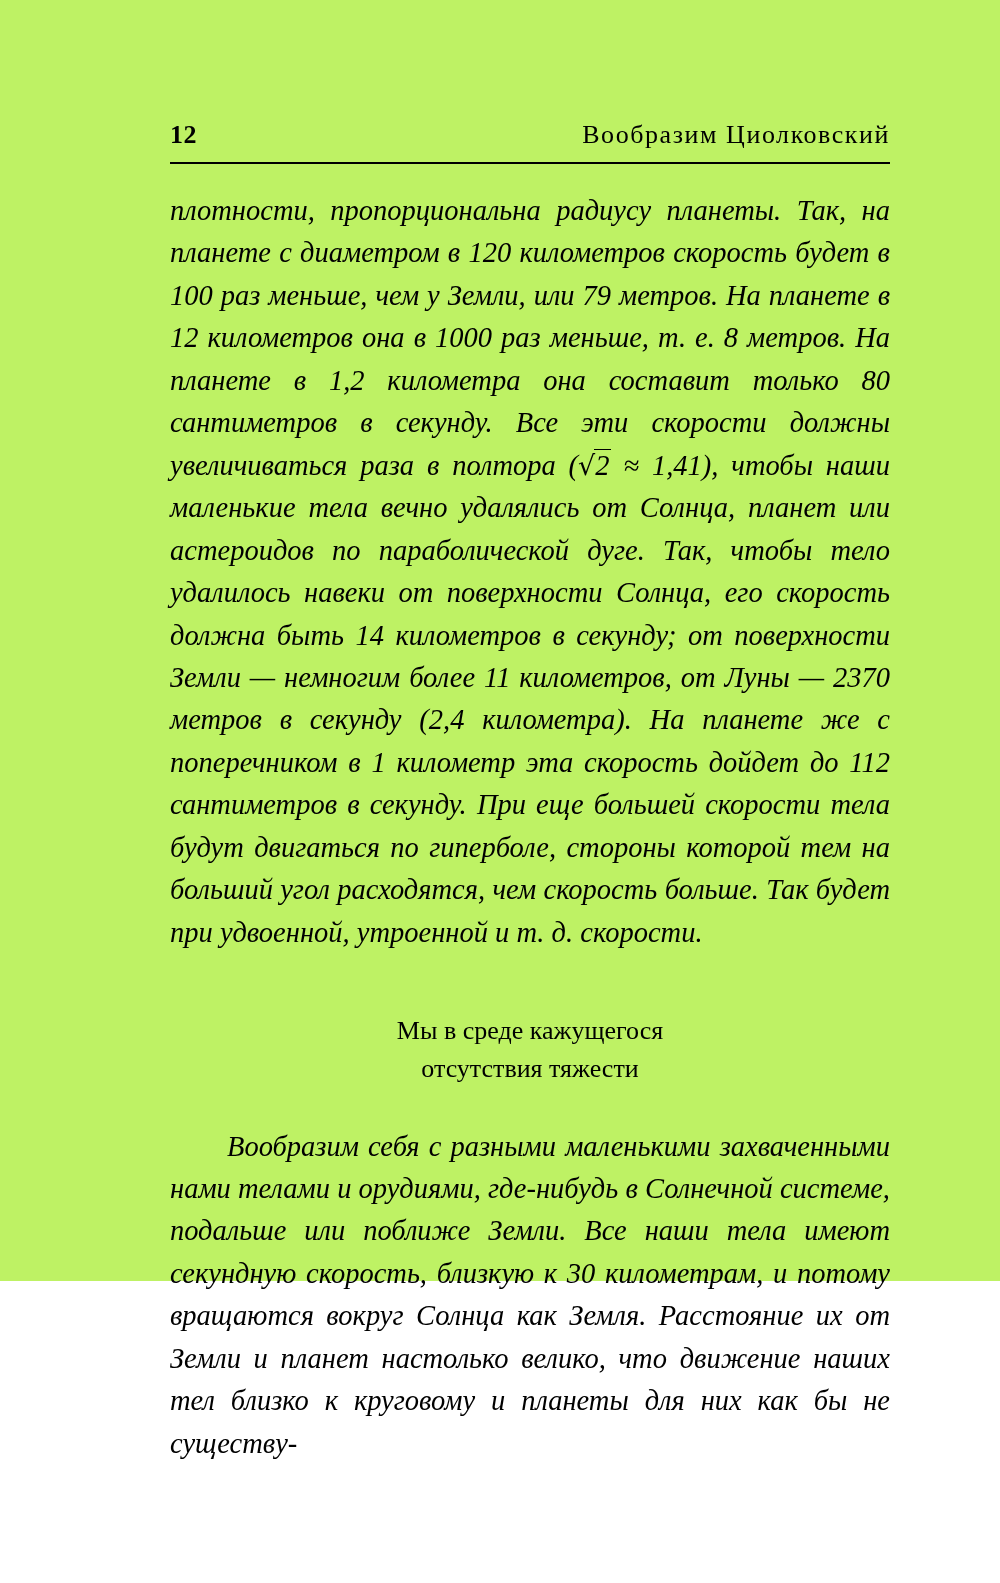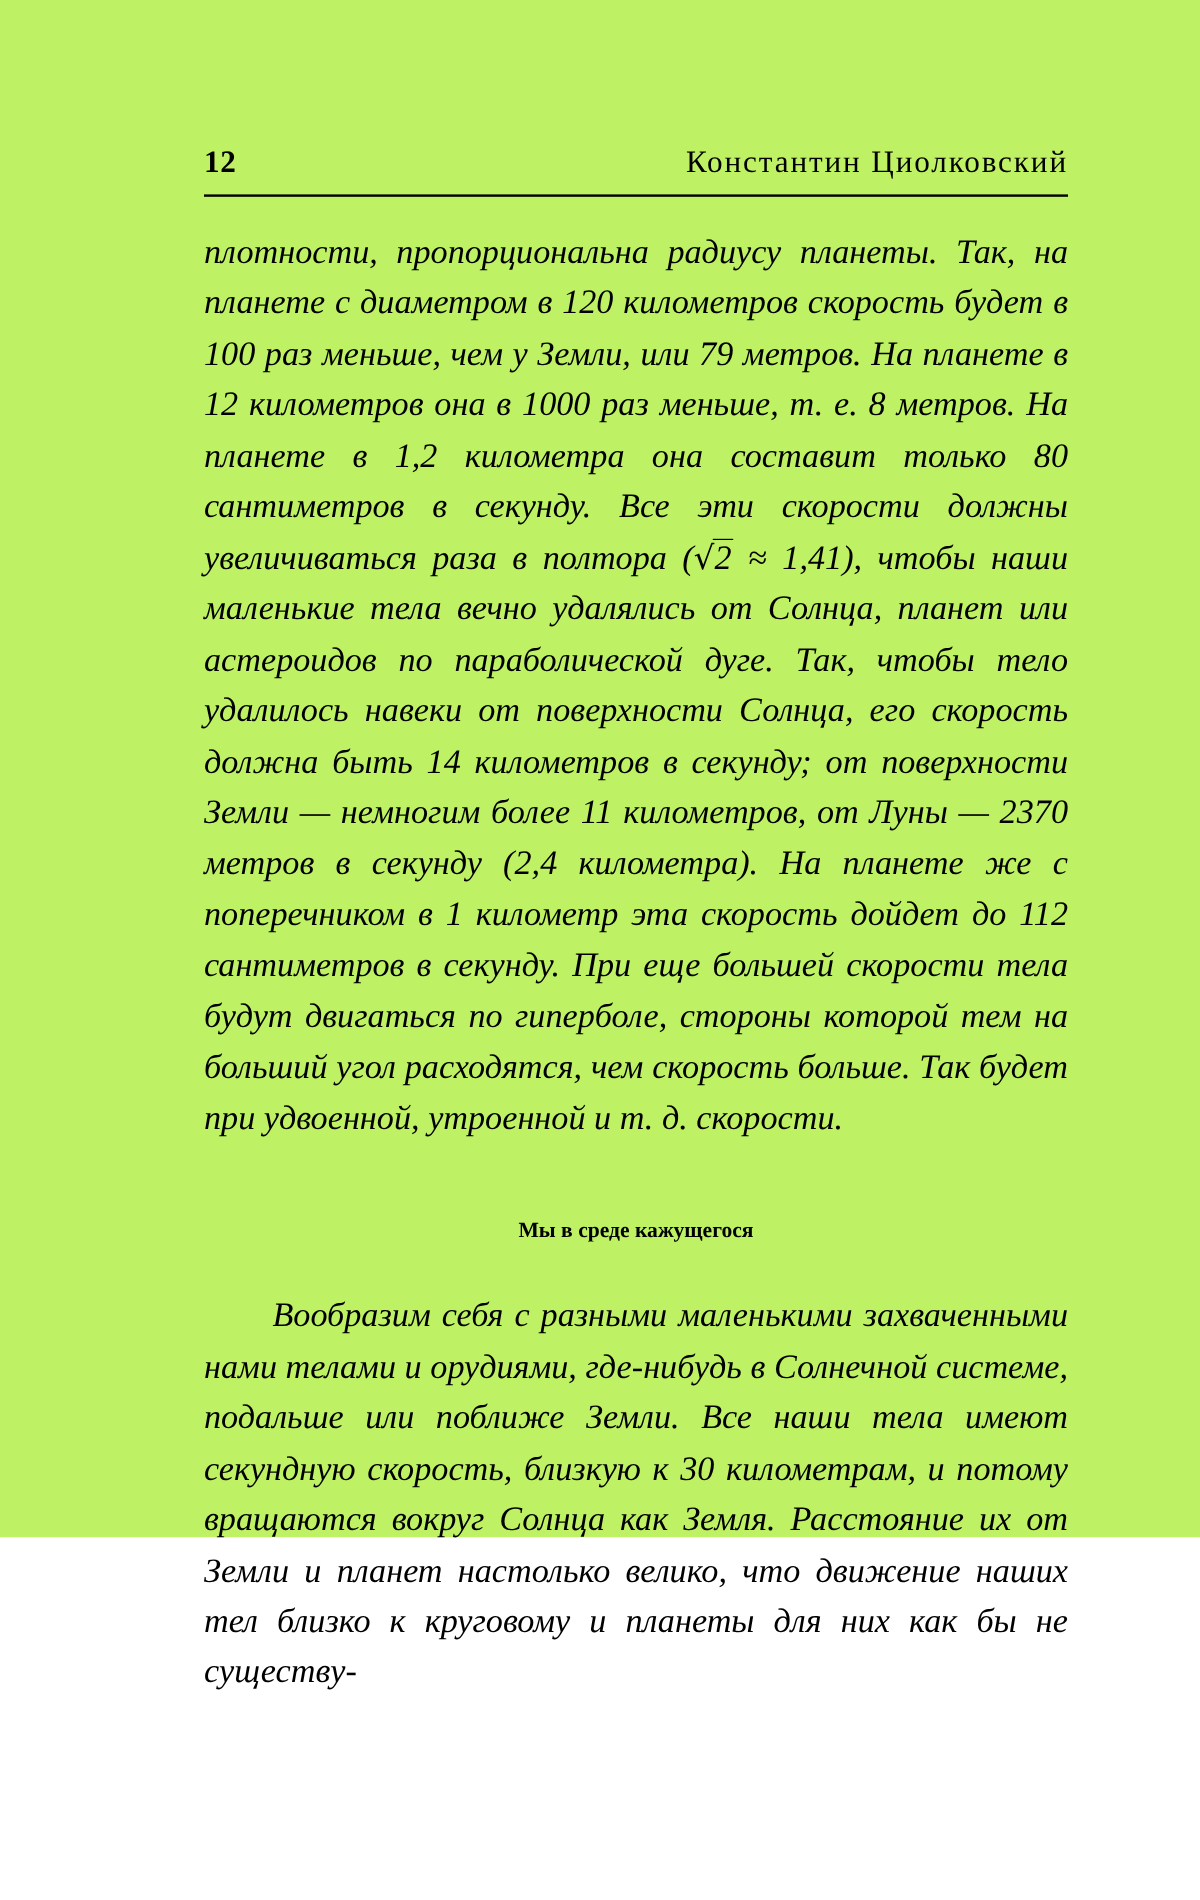--- a/index.html
+++ b/index.html
@@ -57,22 +57,22 @@
     text-justify: inter-word;
     margin: 0;
     hyphens: manual;
     font-style: italic;
   }
   p.body.indent {
     text-indent: 2.0em;
   }
   .subhead {
     text-align: center;
-    font-weight: bold;
-    font-size: 18px;
+    font-weight: normal;
+    font-size: 26px;
     line-height: 1.45;
     margin: 58px 0 38px 0;
   }
   .subhead span { display: block; }
   .sqrt-inline {
     white-space: nowrap;
   }
   .radic {
     font-family: "DejaVu Sans", sans-serif;
     font-size: 27px;
@@ -84,26 +84,27 @@
   }
 </style>
 </head>
 <body>
 
 <div class="page">
   <div class="content">
 
     <div class="running-head">
       <div class="folio">12</div>
-      <div class="head-title">Константин Циолковский</div>
+      <div class="head-title">Вообразим Циолковский</div>
     </div>
     <hr class="rule">
 
     <p class="body"><span>плотности, пропорциональна радиусу планеты. Так, на планете с диаметром в 120 километров скорость будет в 100 раз меньше, чем у Земли, или 79 метров. На планете в 12 километров она в 1000 раз меньше, т. е. 8 метров. На планете в 1,2 километра она составит только 80 сантиметров в секунду. Все эти скорости должны увеличиваться раза в полтора (</span><span class="sqrt-inline"><span class="radic">√</span><span class="overbar">2</span></span><span> ≈ 1,41), чтобы наши маленькие тела вечно удалялись от Солнца, планет или астероидов по параболической дуге. Так, чтобы тело удалилось навеки от поверхности Солнца, его скорость должна быть 14 километров в секунду; от поверхности Земли — немногим более 11 километров, от Луны — 2370 метров в секунду (2,4 километра). На планете же с поперечником в 1 километр эта скорость дойдет до 112 сантиметров в секунду. При еще большей скорости тела будут двигаться по гиперболе, стороны которой тем на больший угол расходятся, чем скорость больше. Так будет при удвоенной, утроенной и т. д. скорости.</span></p>
 
     <div class="subhead">
       <span>Мы в среде кажущегося</span>
+      <span>отсутствия тяжести</span>
     </div>
 
     <p class="body indent">Вообразим себя с разными маленькими захваченными нами телами и орудиями, где-нибудь в Солнечной системе, подальше или поближе Земли. Все наши тела имеют секундную скорость, близкую к 30 километрам, и потому вращаются вокруг Солнца как Земля. Расстояние их от Земли и планет настолько велико, что движение наших тел близко к круговому и планеты для них как бы не существу-</p>
 
   </div>
 </div>
 
 </body></html>

